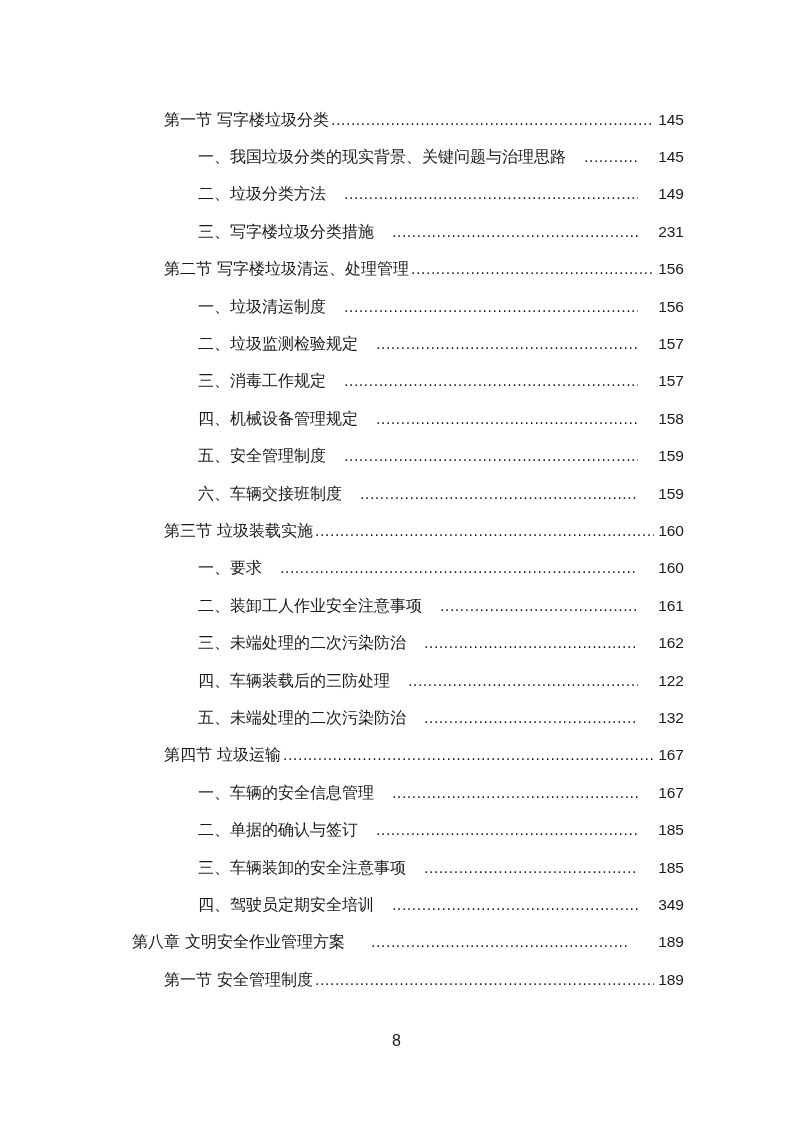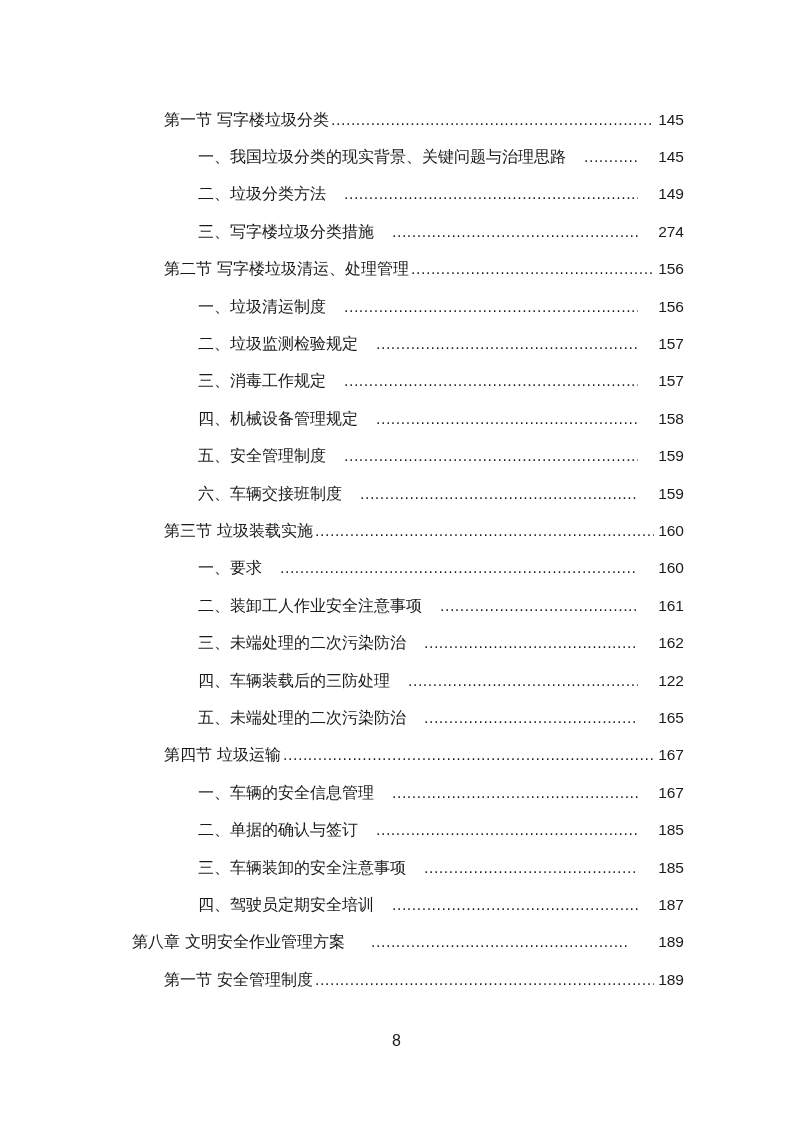--- a/index.html
+++ b/index.html
@@ -35,21 +35,21 @@
     <span class="page">145</span>
   </div>
   <div class="entry level-3">
     <span class="title">二、垃圾分类方法</span>
     <span class="leader"></span>
     <span class="page">149</span>
   </div>
   <div class="entry level-3">
     <span class="title">三、写字楼垃圾分类措施</span>
     <span class="leader"></span>
-    <span class="page">274</span>
+    <span class="page">231</span>
   </div>
   <div class="entry level-2">
     <span class="title">第二节  写字楼垃圾清运、处理管理</span>
     <span class="leader"></span>
     <span class="page">156</span>
   </div>
   <div class="entry level-3">
     <span class="title">一、垃圾清运制度</span>
     <span class="leader"></span>
     <span class="page">156</span>
@@ -100,21 +100,21 @@
     <span class="page">162</span>
   </div>
   <div class="entry level-3">
     <span class="title">四、车辆装载后的三防处理</span>
     <span class="leader"></span>
     <span class="page">122</span>
   </div>
   <div class="entry level-3">
     <span class="title">五、未端处理的二次污染防治</span>
     <span class="leader"></span>
-    <span class="page">165</span>
+    <span class="page">132</span>
   </div>
   <div class="entry level-2">
     <span class="title">第四节  垃圾运输</span>
     <span class="leader"></span>
     <span class="page">167</span>
   </div>
   <div class="entry level-3">
     <span class="title">一、车辆的安全信息管理</span>
     <span class="leader"></span>
     <span class="page">167</span>
@@ -125,21 +125,21 @@
     <span class="page">185</span>
   </div>
   <div class="entry level-3">
     <span class="title">三、车辆装卸的安全注意事项</span>
     <span class="leader"></span>
     <span class="page">185</span>
   </div>
   <div class="entry level-3">
     <span class="title">四、驾驶员定期安全培训</span>
     <span class="leader"></span>
-    <span class="page">187</span>
+    <span class="page">349</span>
   </div>
   <div class="entry level-1">
     <span class="title">第八章  文明安全作业管理方案</span>
     <span class="leader"></span>
     <span class="page">189</span>
   </div>
   <div class="entry level-2">
     <span class="title">第一节  安全管理制度</span>
     <span class="leader"></span>
     <span class="page">189</span>

